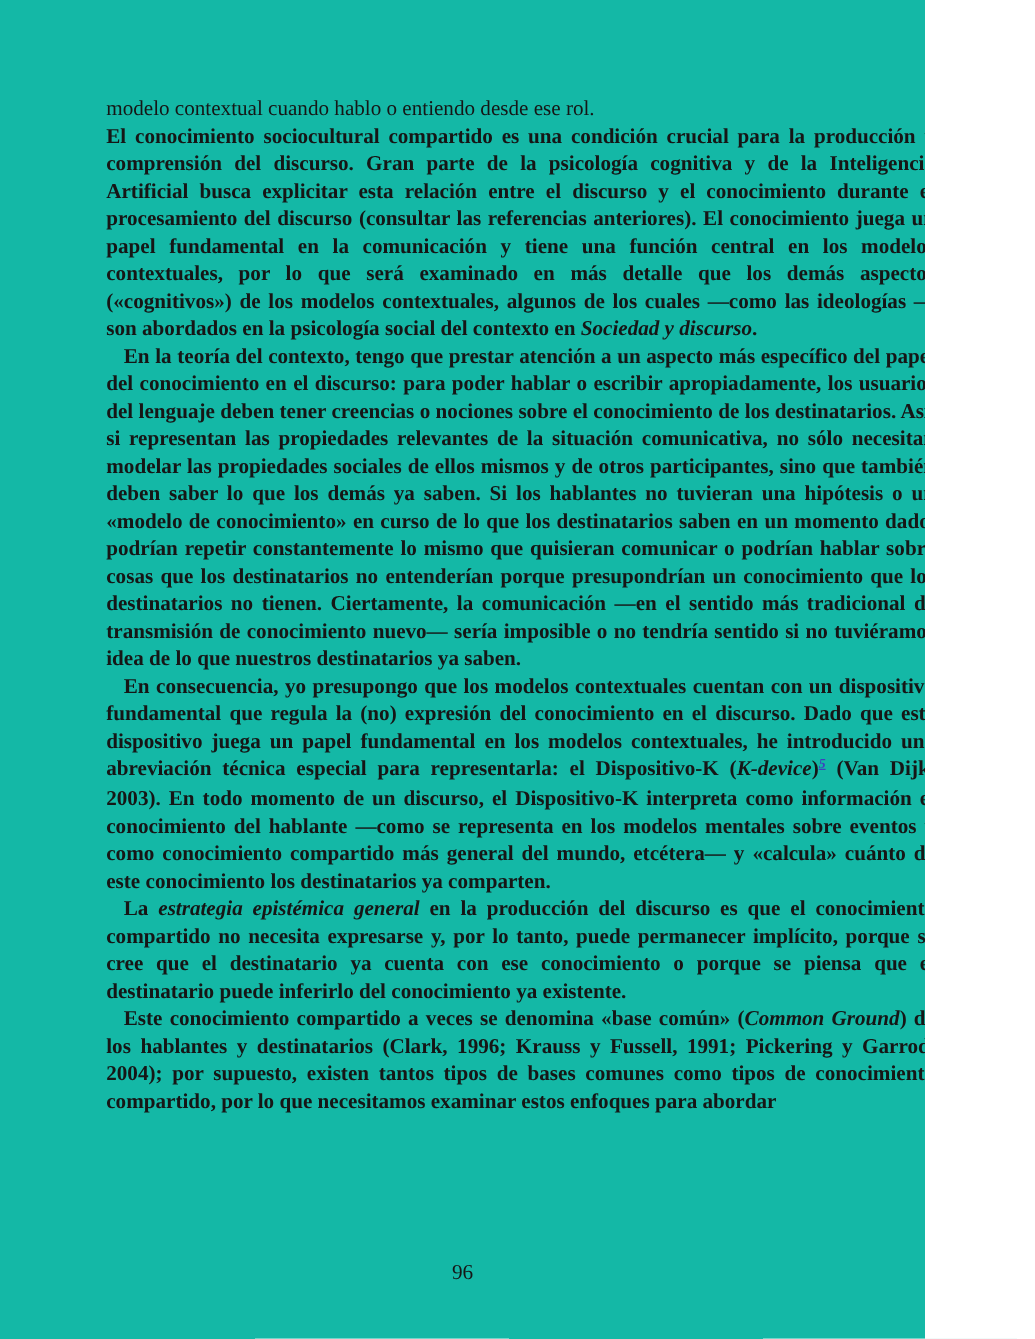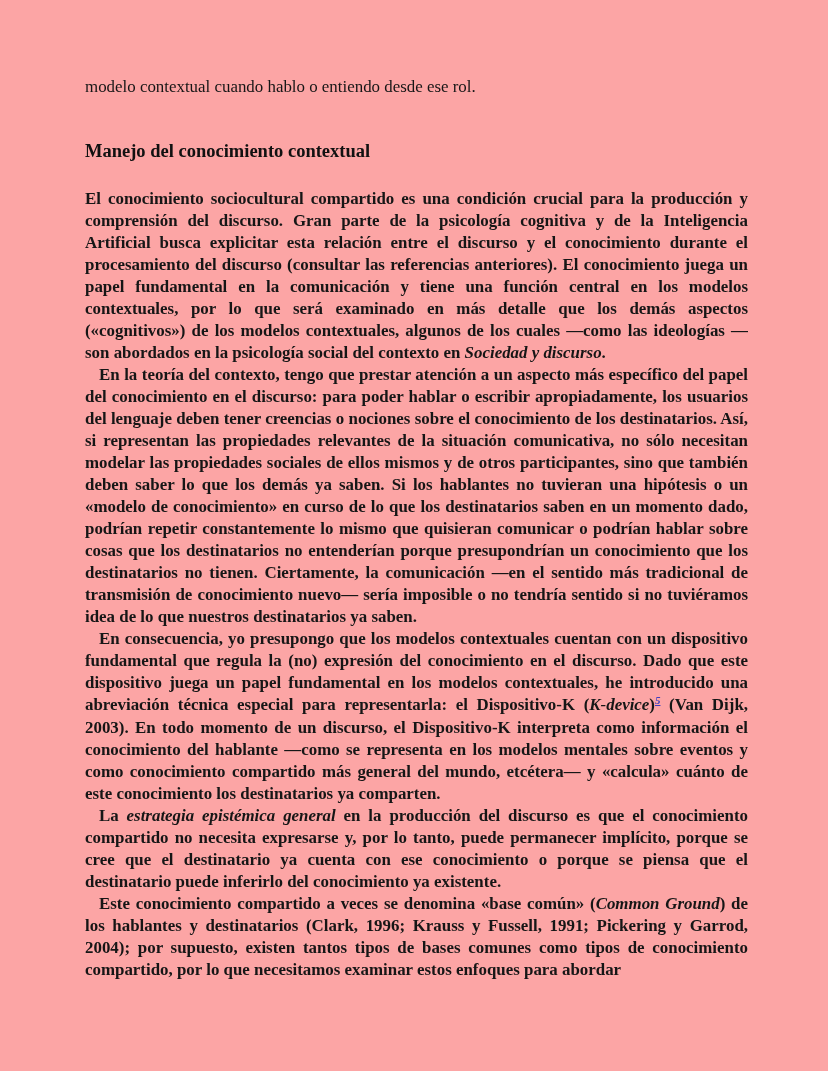--- a/index.html
+++ b/index.html
@@ -2,23 +2,23 @@
 <html><head>
 <meta charset="utf-8">
 <style>
   html, body {
     margin: 0;
     padding: 0;
     background: #ffffff;
   }
   .page {
     position: relative;
-    width: 828px;
+    width: 740px;
     height: 1071px;
-    background: #fca5a5;
+    background: #14b8a6;
     font-family: "Liberation Serif", serif;
     color: #161616;
     overflow: hidden;
   }
   .text-block {
     position: absolute;
     left: 85px;
     top: 76px;
     width: 663px;
   }
@@ -68,27 +68,27 @@
   }
 </style>
 </head>
 <body>
 
 <div class="page">
   <div class="text-block">
 
     <p class="opening-paragraph">modelo contextual cuando hablo o entiendo desde ese rol.</p>
 
-    <h1 class="section-heading">Manejo del conocimiento contextual</h1>
 
     <p class="body-paragraph"><span>El conocimiento sociocultural compartido es una condición crucial para la producción y comprensión del discurso. Gran parte de la psicología cognitiva y de la Inteligencia Artificial busca explicitar esta relación entre el discurso y el conocimiento durante el procesamiento del discurso (consultar las referencias anteriores). El conocimiento juega un papel fundamental en la comunicación y tiene una función central en los modelos contextuales, por lo que será examinado en más detalle que los demás aspectos («cognitivos») de los modelos contextuales, algunos de los cuales —como las ideologías — son abordados en la psicología social del contexto en </span><span class="italic">Sociedad y discurso</span><span>.</span></p>
 
     <p class="body-paragraph indent"><span>En la teoría del contexto, tengo que prestar atención a un aspecto más específico del papel del conocimiento en el discurso: para poder hablar o escribir apropiadamente, los usuarios del lenguaje deben tener creencias o nociones sobre el conocimiento de los destinatarios. Así, si representan las propiedades relevantes de la situación comunicativa, no sólo necesitan modelar las propiedades sociales de ellos mismos y de otros participantes, sino que también deben saber lo que los demás ya saben. Si los hablantes no tuvieran una hipótesis o un «modelo de conocimiento» en curso de lo que los destinatarios saben en un momento dado, podrían repetir constantemente lo mismo que quisieran comunicar o podrían hablar sobre cosas que los destinatarios no entenderían porque presupondrían un conocimiento que los destinatarios no tienen. Ciertamente, la comunicación —en el sentido más tradicional de transmisión de conocimiento nuevo— sería imposible o no tendría sentido si no tuviéramos idea de lo que nuestros destinatarios ya saben.</span></p>
 
     <p class="body-paragraph indent"><span>En consecuencia, yo presupongo que los modelos contextuales cuentan con un dispositivo fundamental que regula la (no) expresión del conocimiento en el discurso. Dado que este dispositivo juega un papel fundamental en los modelos contextuales, he introducido una abreviación técnica especial para representarla: el Dispositivo-K (</span><span class="italic">K-device</span><span>)</span><a class="footnote-link">5</a><span> (Van Dijk, 2003). En todo momento de un discurso, el Dispositivo-K interpreta como información el conocimiento del hablante —como se representa en los modelos mentales sobre eventos y como conocimiento compartido más general del mundo, etcétera— y «calcula» cuánto de este conocimiento los destinatarios ya comparten.</span></p>
 
     <p class="body-paragraph indent"><span>La </span><span class="italic">estrategia epistémica general</span><span> en la producción del discurso es que el conocimiento compartido no necesita expresarse y, por lo tanto, puede permanecer implícito, porque se cree que el destinatario ya cuenta con ese conocimiento o porque se piensa que el destinatario puede inferirlo del conocimiento ya existente.</span></p>
 
     <p class="body-paragraph indent"><span>Este conocimiento compartido a veces se denomina «base común» (</span><span class="italic">Common Ground</span><span>) de los hablantes y destinatarios (Clark, 1996; Krauss y Fussell, 1991; Pickering y Garrod, 2004); por supuesto, existen tantos tipos de bases comunes como tipos de conocimiento compartido, por lo que necesitamos examinar estos enfoques para abordar</span></p>
 
   </div>
 
+  <div class="page-number">96</div>
 </div>
 
 </body></html>

